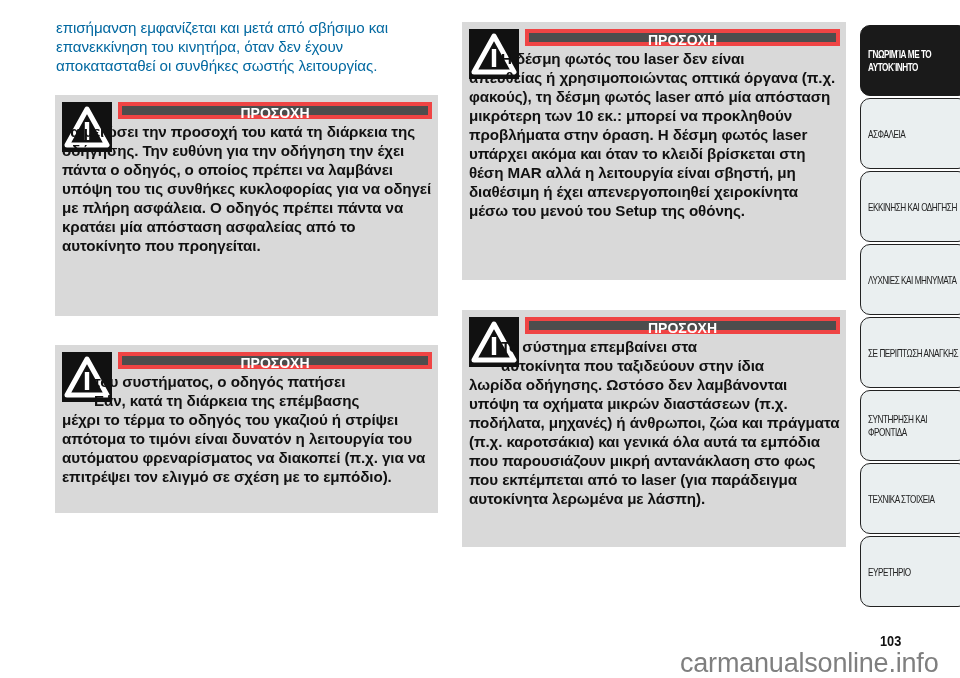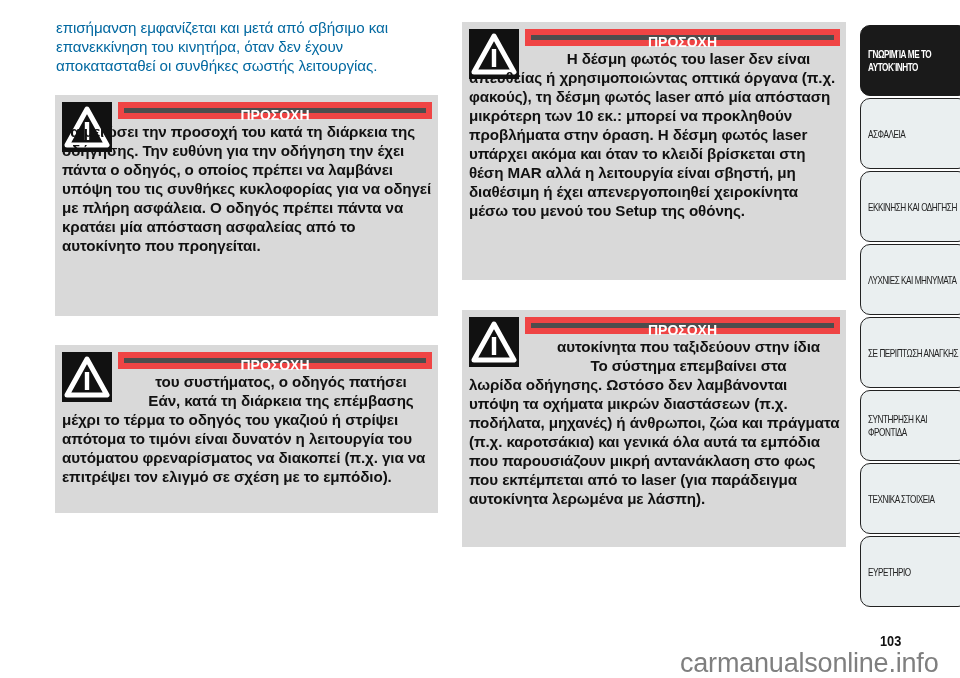--- a/index.html
+++ b/index.html
@@ -16,29 +16,29 @@
   .warn {
     position: absolute; background: #d9d9d9;
   }
   .warn .icon {
     position: absolute; left: 7px; top: 7px; width: 50px; height: 50px;
     background: #111;
   }
   .warn .icon svg { display: block; width: 50px; height: 50px; }
   .warn .bar {
     position: absolute; left: 63px; right: 6px; top: 7px; height: 17px;
-    background: #4d4d4d; border: 6px solid #ef4444; box-sizing: border-box;
+    background: #4d4d4d; border: 4px solid #ef4444; box-sizing: border-box;
     color: #fff; text-align: center; font-weight: bold; font-size: 14px; line-height: 15px;
   }
   .warn .body {
     position: absolute; left: 7px; right: 6px; top: 27px;
     font-weight: bold; font-size: 15.2px; line-height: 19px; color: #111;
     letter-spacing: -0.1px;
   }
-  .warn .body .first { padding-left: 68px; display: block; text-align: center; }
+  .warn .body .first { padding-left: 32px; display: block; }
   .warn .body .rest { display: block; }
 
   #w1 { left: 55px; top: 95px; width: 383px; height: 221px; }
   #w2 { left: 55px; top: 345px; width: 383px; height: 168px; }
   #w3 { left: 462px; top: 22px; width: 384px; height: 258px; }
   #w4 { left: 462px; top: 310px; width: 384px; height: 237px; }
 
   .sidebar { position: absolute; left: 860px; top: 25px; width: 100px; }
   .tab {
     position: absolute; left: 0; width: 108px; height: 71px;
@@ -113,22 +113,22 @@
 
 <div class="warn" id="w4">
   <div class="icon">
     <svg viewBox="0 0 50 50">
         <path d="M25 7 L45 43 L5 43 Z" fill="none" stroke="#fff" stroke-width="5" stroke-linejoin="round"></path>
         <rect x="22.8" y="20" width="4.4" height="18" fill="#fff"></rect>
       </svg>
   </div>
   <div class="bar">ΠΡΟΣΟΧΗ</div>
   <div class="body">
+    <span class="first">Το σύστημα επεμβαίνει στα</span>
     <span class="first">αυτοκίνητα που ταξιδεύουν στην ίδια</span>
-    <span class="first">Το σύστημα επεμβαίνει στα</span>
     <span class="rest">λωρίδα οδήγησης. Ωστόσο δεν λαμβάνονται υπόψη τα οχήματα μικρών διαστάσεων (π.χ. ποδήλατα, μηχανές) ή άνθρωποι, ζώα και πράγματα (π.χ. καροτσάκια) και γενικά όλα αυτά τα εμπόδια που παρουσιάζουν μικρή αντανάκλαση στο φως που εκπέμπεται από το laser (για παράδειγμα αυτοκίνητα λερωμένα με λάσπη).</span>
   </div>
 </div>
 
 <div class="sidebar">
   <div class="tab active" style="top:0px">
     <span class="lbl">ΓΝΩΡΙΜΊΑ ΜΕ ΤΟ ΑΥΤΟΚΊΝΗΤΟ</span>
   </div>
   <div class="tab" style="top:73px">
     <span class="lbl">ΑΣΦΑΛΕΙΑ</span>

